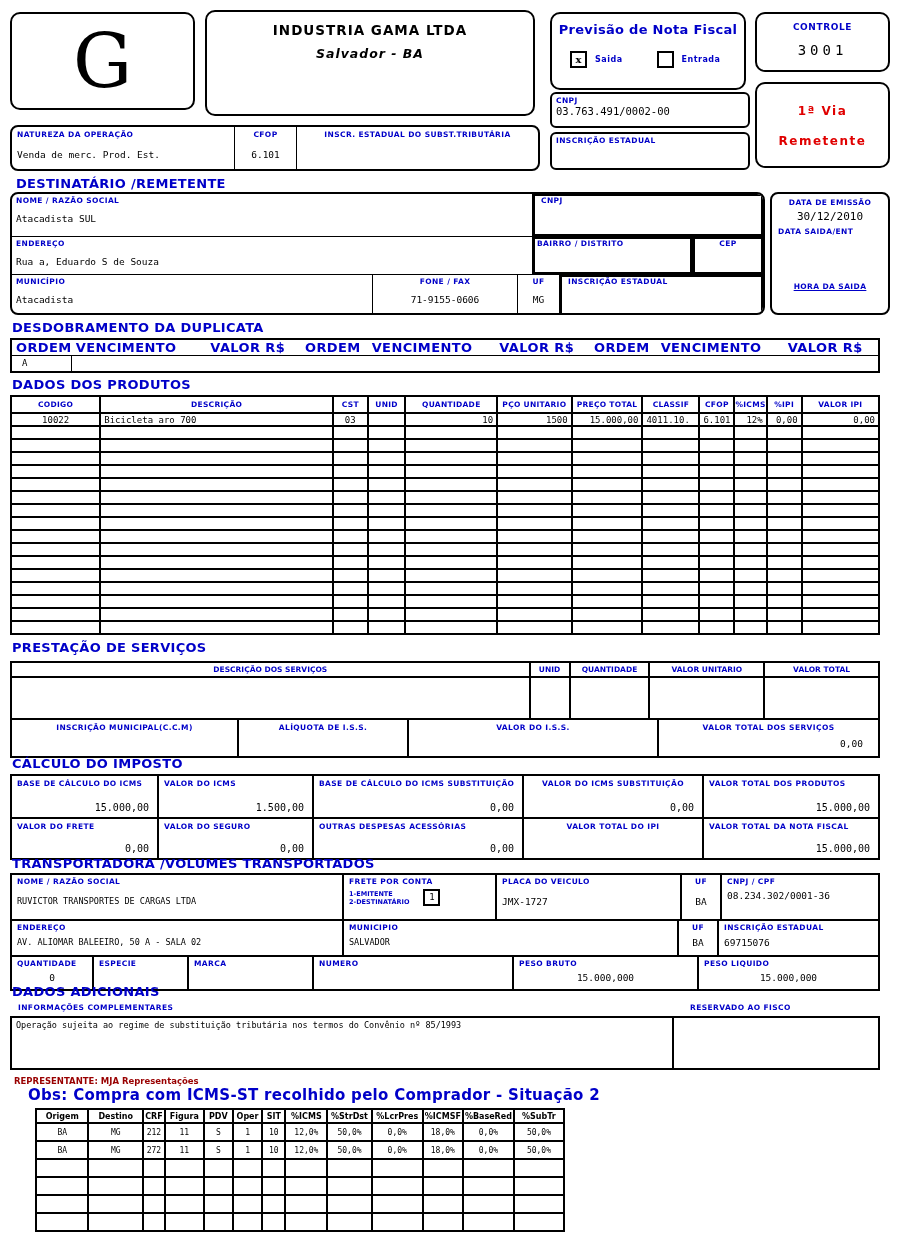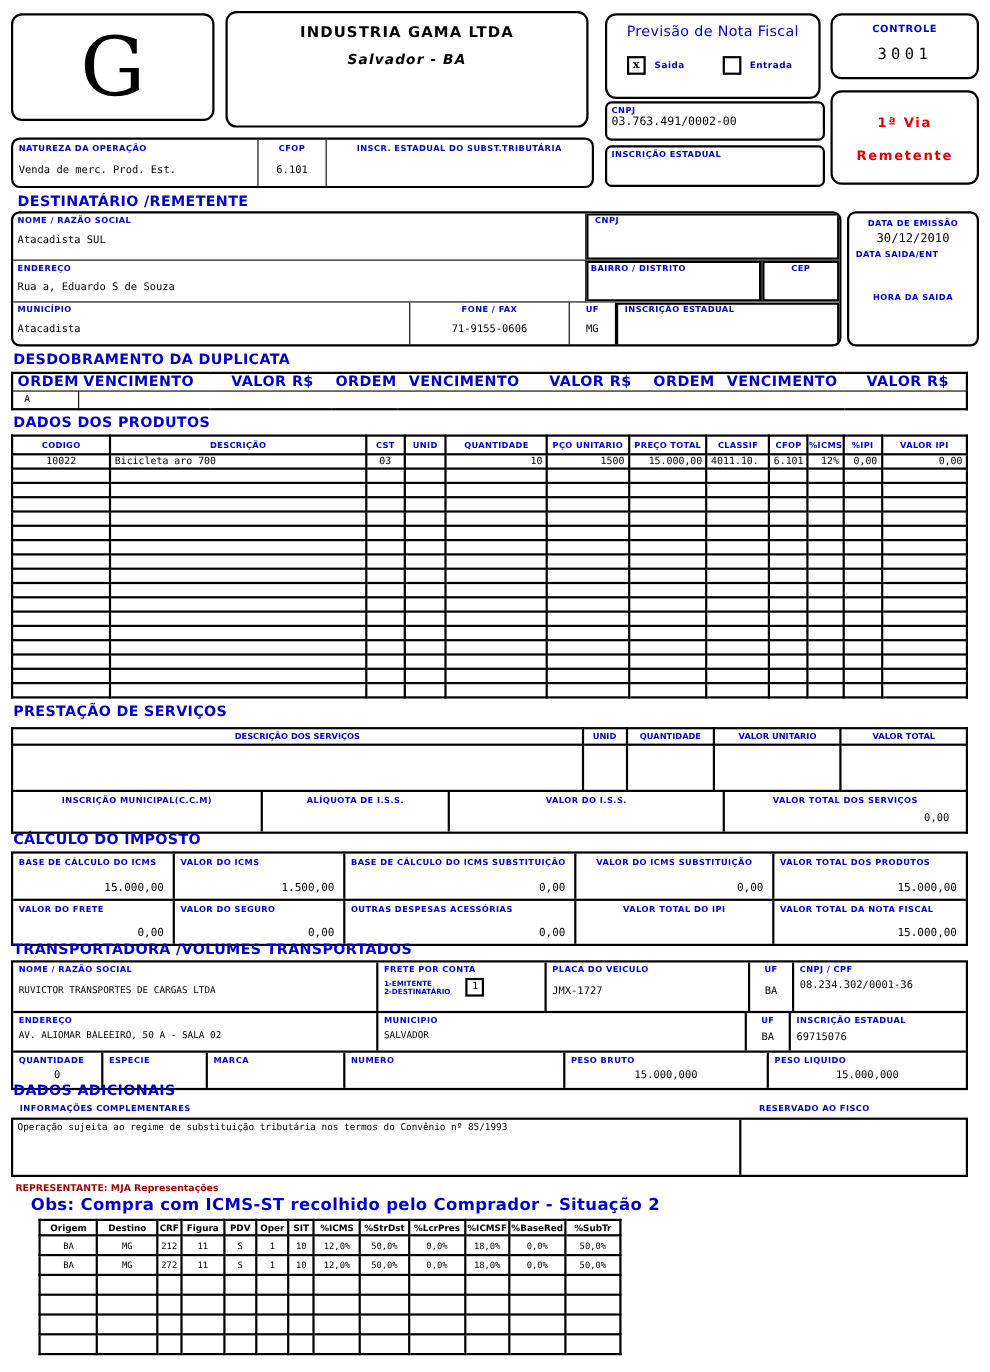--- a/index.html
+++ b/index.html
@@ -13,21 +13,21 @@
 
   .section-title { position:absolute; color:#0000c8; font-weight:bold; font-size:13px; letter-spacing:.3px; }
 
   
   .logo-box { left:10px; top:12px; width:185px; height:98px; display:flex; align-items:center; justify-content:center; }
   .logo-g { font-family:"DejaVu Serif", serif; font-size:74px; font-weight:normal; line-height:1; }
   .company-box { left:205px; top:10px; width:330px; height:106px; text-align:center; padding-top:10px; }
   .company-name { font-size:13.5px; font-weight:bold; letter-spacing:1px; }
   .company-city { font-size:12.5px; font-weight:bold; font-style:italic; margin-top:8px; letter-spacing:1px; }
   .previsao-box { left:550px; top:12px; width:196px; height:78px; }
-  .previsao-title { color:#0000c8; font-size:13px; font-weight:normal; text-align:center; margin-top:8px; letter-spacing:.3px; }
+  .previsao-title { color:#0000c8; font-size:13px; font-weight:bold; text-align:center; margin-top:8px; letter-spacing:.3px; }
   .chk-row { display:flex; align-items:center; margin:14px 0 0 18px; }
   .chk { width:17px; height:17px; border:2.5px solid #000; display:flex; align-items:center; justify-content:center;
          font-family:"DejaVu Serif", serif; font-size:10px; font-weight:bold; }
   .chk-lbl { color:#0000c8; font-size:8px; font-weight:bold; margin:0 0 0 8px; letter-spacing:.5px; }
   .chk2 { margin-left:34px; }
   .controle-box { left:755px; top:12px; width:135px; height:60px; text-align:center; }
   .controle-lbl { color:#0000c8; font-size:9px; font-weight:bold; margin-top:8px; letter-spacing:.6px; }
   .controle-val { font-family:"DejaVu Sans Mono", monospace; font-size:14px; letter-spacing:4px; margin-top:10px; }
   .cnpj-box { left:550px; top:92px; width:200px; height:36px; border-radius:6px; padding:2px 4px; }
   .via-box { left:755px; top:82px; width:135px; height:86px; text-align:center; color:#e00000; font-weight:bold;
@@ -45,21 +45,21 @@
   .d-row { display:flex; }
   .d-row + .d-row { border-top:1.5px solid #000; }
   .d-cell { padding:2px 4px; overflow:hidden; }
   .d-cell + .d-cell { border-left:1.5px solid #000; }
   .thk { box-shadow: inset 0 0 0 2px #000; }
   .d-val { margin-top:8px; }
   .date-box { position:absolute; left:770px; top:192px; width:120px; height:123px; border:2px solid #000;
               border-radius:8px; padding:4px 6px; }
   .date-box .lbl { font-size:7.5px; }
   .date-val { font-family:"DejaVu Sans Mono", monospace; font-size:11px; text-align:center; margin:3px 0 4px; }
-  .hora-lbl { margin-top:30px; text-align:center; }
+  .hora-lbl { margin-top:46px; text-align:center;text-decoration:underline; }
 
   
   table { border-collapse:collapse; background:#fff; }
   .dup-table { position:absolute; left:10px; top:338px; width:870px; }
   .dup-table th { border:none; color:#0000c8; font-size:13px; font-weight:bold; letter-spacing:.4px; height:15px; text-align:left; padding-left:4px; }
   .dup-table { border:2px solid #000; }
   .dup-table thead tr { border-bottom:1.5px solid #000; }
   .dup-table td { height:16px; font-family:"DejaVu Sans Mono", monospace; font-size:9px; padding-left:10px; }
   .dup-table td.first { border-right:1.5px solid #000; }
 

